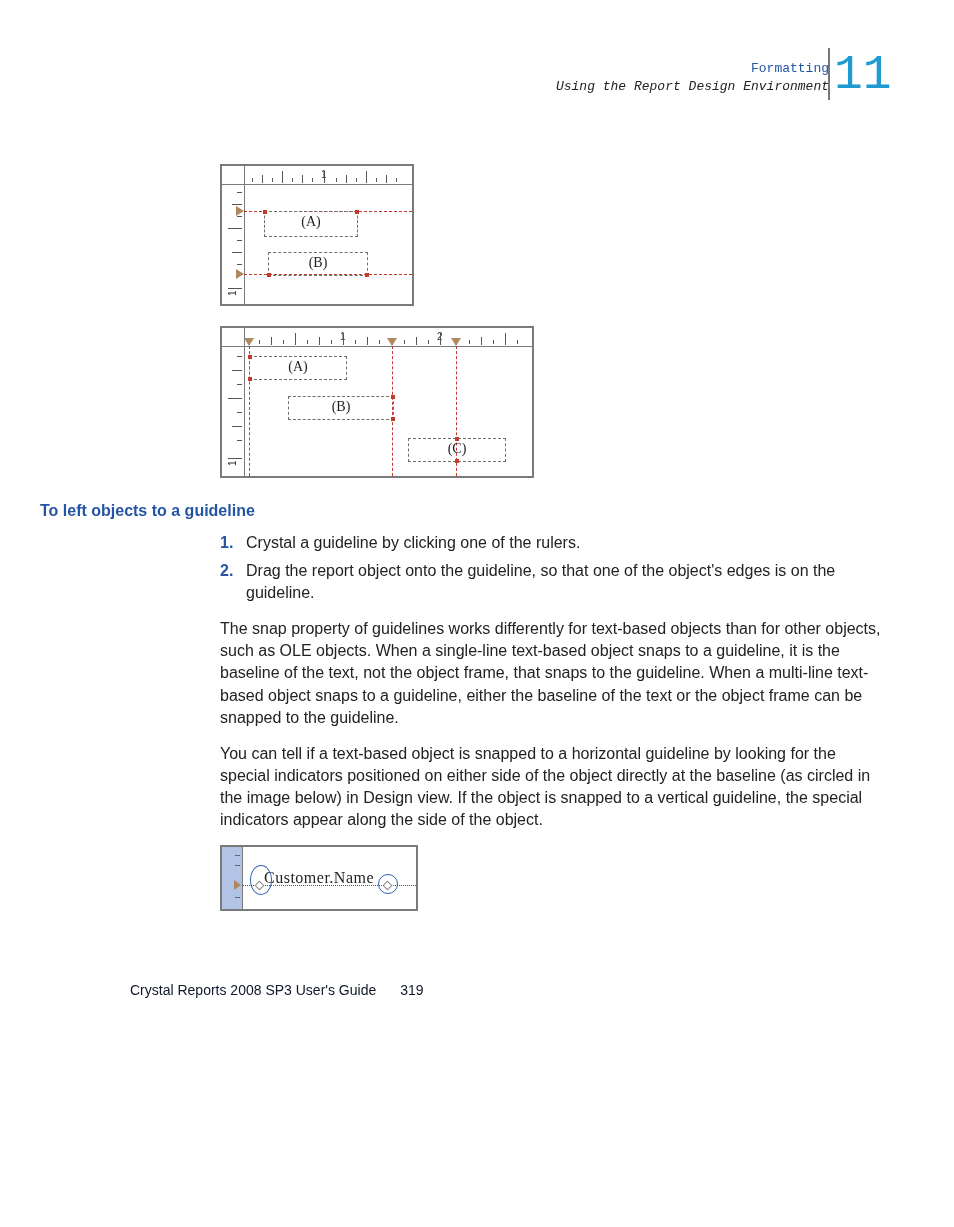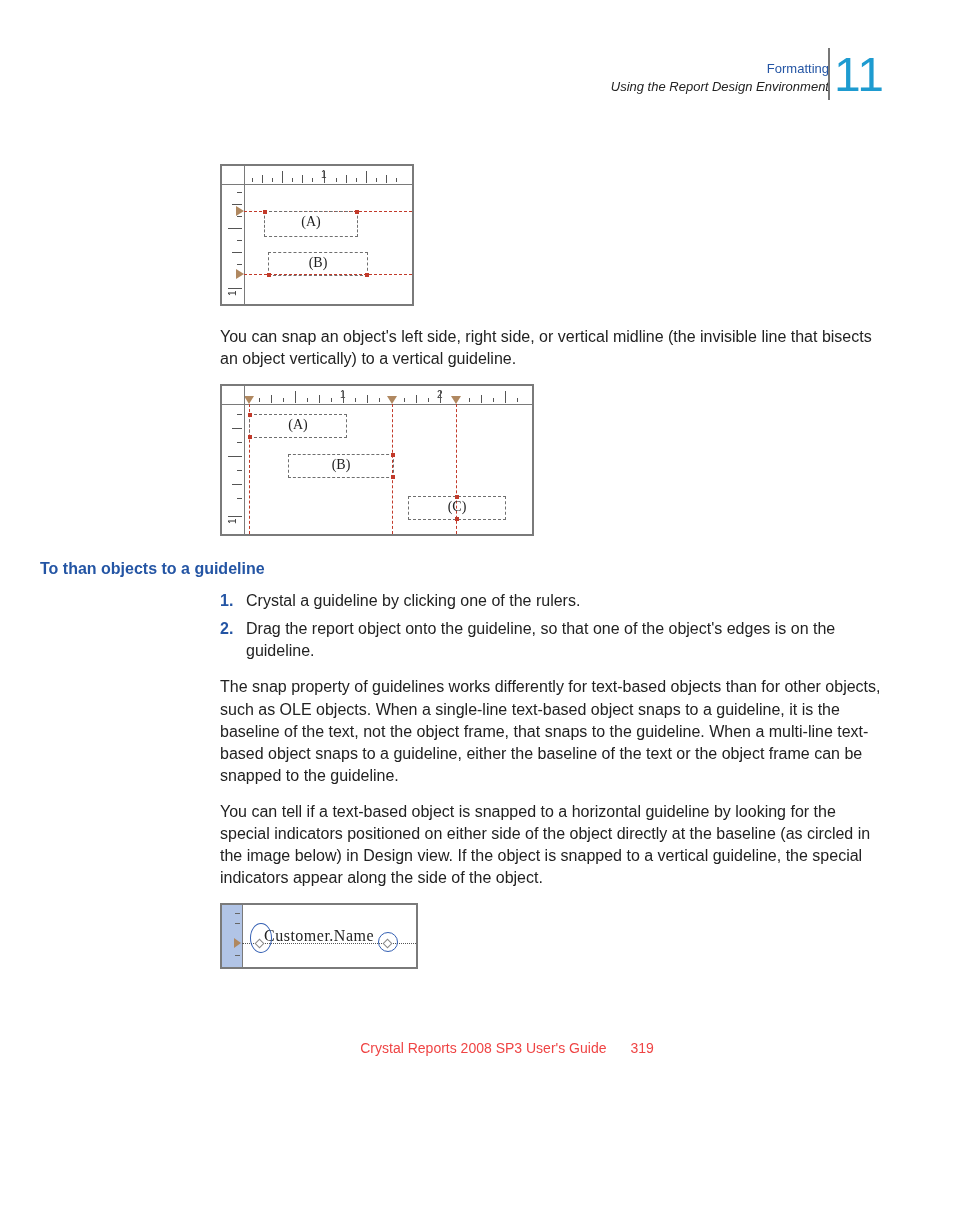--- a/index.html
+++ b/index.html
@@ -12,20 +12,21 @@
     width: 954px;
   }
   .page {
     padding: 60px 70px 50px 130px;
   }
   .hdr {
     text-align: right;
     position: relative;
     height: 74px;
     margin-bottom: 30px;
+    font-family: Liberation Mono, monospace;
   }
   .hdr-lines {
     position: absolute;
     right: 55px;
     top: 0;
     text-align: right;
   }
   .hdr-line1 {
     color: #2455a4;
     font-size: 13px;
@@ -252,22 +253,22 @@
   }
   .anch3 {
     position:absolute;
     width:5px;height:5px;
     border:1px solid #888;
     background:#fff;
     transform: rotate(45deg);
   }
   .footer {
     margin-top: 70px;
-    text-align: center;
-    color: #ef4444;
+    text-align: left;
+    color: #0f172a;
     font-size: 14px;
   }
   .footer .pg {
     display: inline-block;
     margin-left: 20px;
   }
 </style>
 </head>
 <body>
 
@@ -330,21 +331,20 @@
           </div>
           <div class="dbox" style="top:68px;left:24px;width:98px;height:22px;">
             <span class="anchor" style="bottom:-2px;left:-2px"></span>
             <span class="anchor" style="bottom:-2px;right:-2px"></span>
             <span>(B)</span>
           </div>
         </div>
       </div>
     </div>
 
-    <p class="para">You can snap an object's left side, right side, or vertical midline (the invisible line that bisects an object vertically) to a vertical guideline.</p>
 
     <div class="figwrap">
       <div class="fig2">
         <div class="corner"></div>
         <div class="vrulercol">
           <span class="tick-v" style="top:28px"></span>
           <span class="tick-v mid" style="top:42px"></span>
           <span class="tick-v" style="top:56px"></span>
           <span class="tick-v big" style="top:70px"></span>
           <span class="tick-v" style="top:84px"></span>
@@ -398,21 +398,21 @@
             <span class="anchor" style="top:-2px;left:46px"></span>
             <span class="anchor" style="bottom:-2px;left:46px"></span>
             <span>(C)</span>
           </div>
         </div>
       </div>
     </div>
 
   </div>
 
-  <div class="h3">To than objects to a guideline</div>
+  <div class="h3">To left objects to a guideline</div>
 
   <div class="content">
     <ol class="steps">
       <li>
         <span class="num">1.</span>
         <span>Crystal a guideline by clicking one of the rulers.</span>
       </li>
       <li>
         <span class="num">2.</span>
         <span>Drag the report object onto the guideline, so that one of the object's edges is on the guideline.</span>

